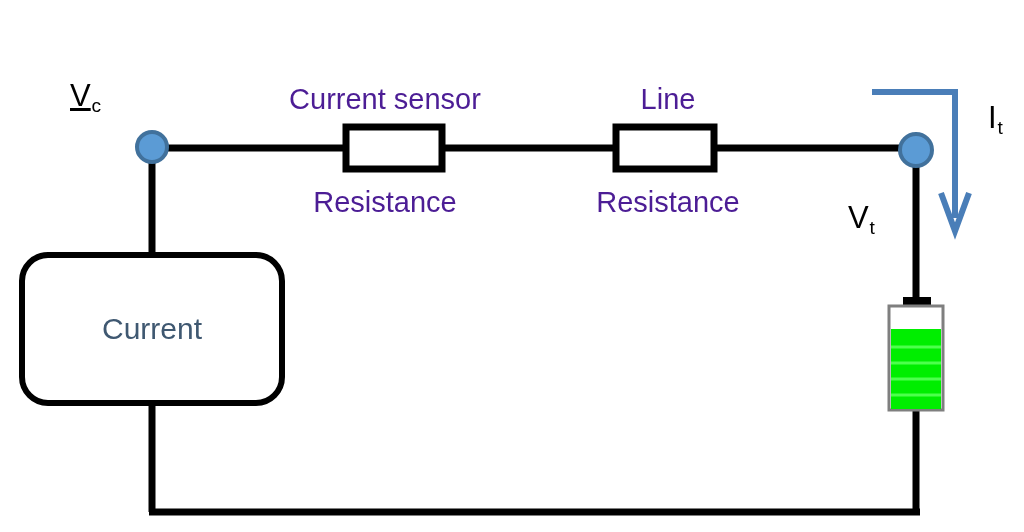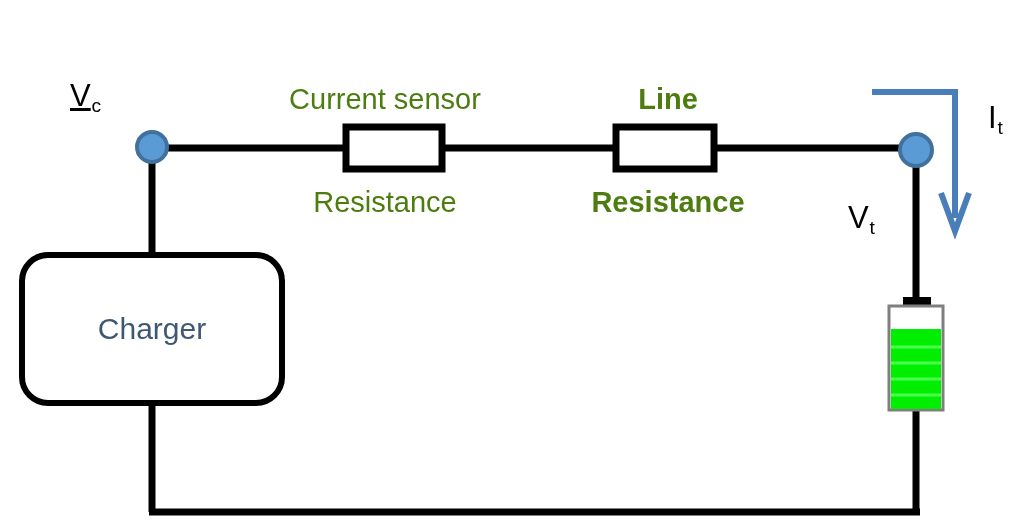--- a/index.html
+++ b/index.html
@@ -28,21 +28,21 @@
   .label {
     position: absolute;
     color: #000000;
     font-family: "Liberation Sans", sans-serif;
     white-space: pre;
     line-height: 1.18;
   }
   .heading-label {
     font-size: 29px;
     text-align: center;
-    color: #4d7c0f;
+    color: #4c1d95;
   }
   .var-label {
     font-size: 31px;
     color: #000000;
   }
   .var-label sub {
     font-size: 0.62em;
     vertical-align: baseline;
     position: relative;
     top: 0.30em;
@@ -112,26 +112,26 @@
 
     <circle cx="152" cy="147" r="15" fill="#5B9BD5" stroke="#41719C" stroke-width="4"></circle>
     <circle cx="916" cy="150" r="16" fill="#5B9BD5" stroke="#41719C" stroke-width="4"></circle>
   </svg>
 
   <div class="label heading-label" style="left:258px; top:14px; width:254px;">
     <div>Current sensor</div>
     <div>Resistance</div>
   </div>
 
-  <div class="label heading-label" style="left:568px; top:14px; width:200px;font-weight:bold;">
+  <div class="label heading-label" style="left:568px; top:14px; width:200px;">
     <div>Line</div>
     <div>Resistance</div>
   </div>
 
-  <div id="charger-label">Charger</div>
+  <div id="charger-label">Current</div>
 
   <div class="label var-label" style="left:70px; top:78px;text-decoration:underline;"><span>V</span><sub>c</sub></div>
 
   <div class="label var-label" style="left:848px; top:164px;margin-top:36px;"><span>V</span><sub>t</sub></div>
 
   <div class="label var-label" style="left:988px; top:100px;"><span>I</span><sub>t</sub></div>
 
 </div>
 
 </body></html>

